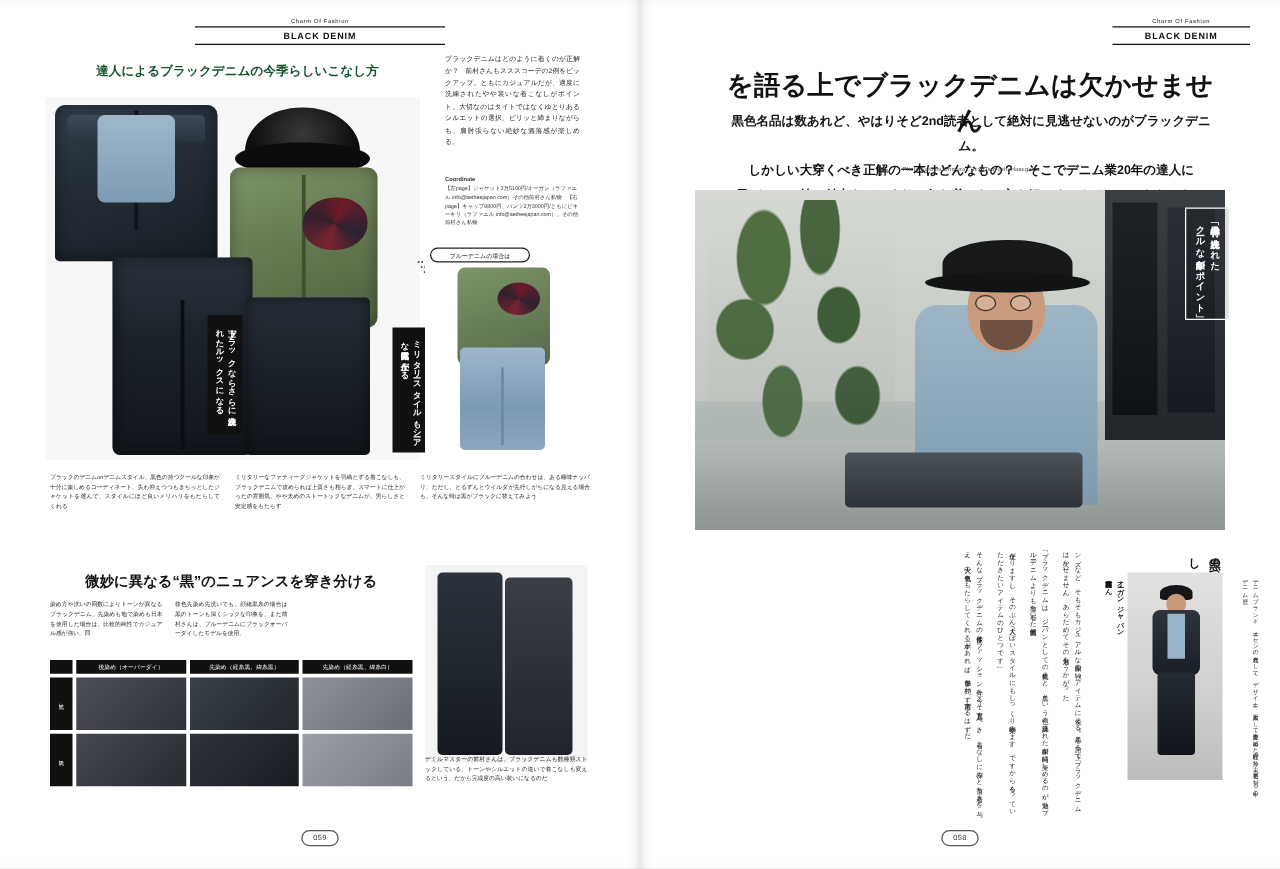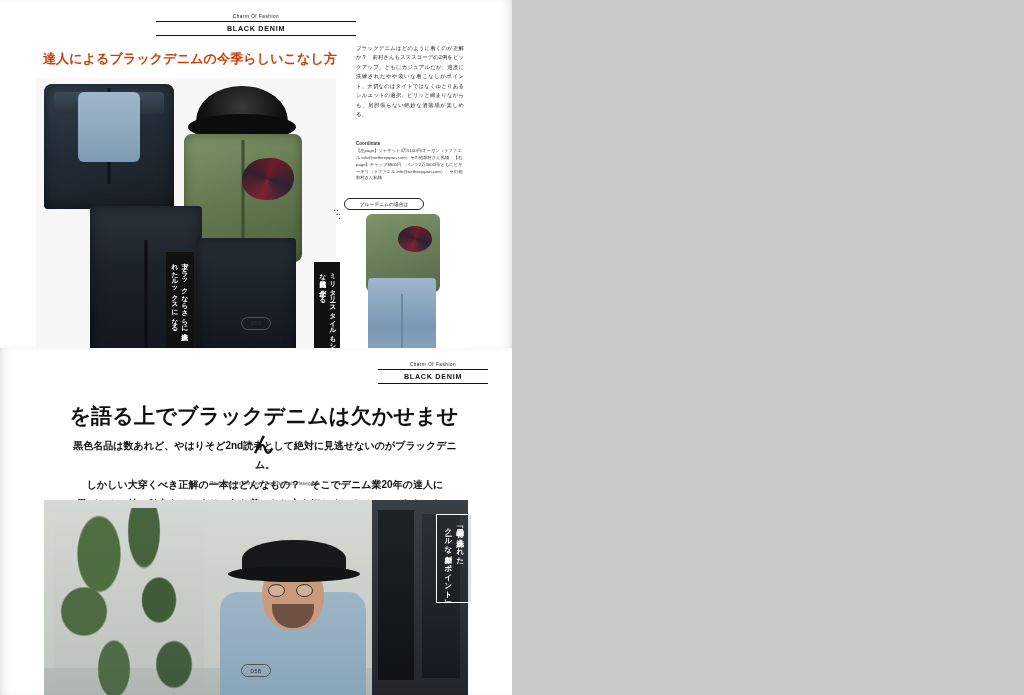--- a/index.html
+++ b/index.html
@@ -6,21 +6,20 @@
   html, body { margin:0; padding:0; }
   body {
     width:1024px; height:695px;
     background:#c9c9c9;
     font-family:"Liberation Sans", sans-serif;
     overflow:hidden;
   }
   .spread {
     position:absolute; left:0; top:0; width:1024px; height:695px;
     display:flex;
-    flex-direction:column;
   }
   .page {
     position:relative;
     width:512px; height:695px;
     background:#ffffff;
     overflow:hidden;
   }
   .page.left { box-shadow: inset -6px 0 14px -10px rgba(0,0,0,.35); }
   .page.right { box-shadow: inset 6px 0 14px -10px rgba(0,0,0,.35); }
 
@@ -41,21 +40,21 @@
   .folio {
     position:absolute; bottom:18px;
     width:30px; height:13px; border:.7px solid #555; border-radius:7px;
     font-size:6px; color:#333; display:flex; align-items:center; justify-content:center;
     letter-spacing:.05em;
   }
 
   
   .l-title {
     position:absolute; left:40px; top:50px; width:300px;
-    font-size:13px; font-weight:bold; color:#c2410c; letter-spacing:.01em;
+    font-size:10px; font-weight:bold; color:#14532d; letter-spacing:.01em;
     text-align:center;
   }
   .l-lead {
     position:absolute; left:356px; top:44px; width:108px;
     font-size:5.4px; line-height:1.75; color:#222; text-align:justify;
   }
   .l-credit {
     position:absolute; left:356px; top:140px; width:108px;
     font-size:4.3px; line-height:1.6; color:#333;
   }
@@ -412,20 +411,21 @@
       <div class="bd2"></div>
       <div class="bandana2"></div>
     </div>
 
     <div class="l-caps">
       <div>ブラックのデニムonデニムスタイル。黒色の持つクールな印象が十分に楽しめるコーディネート。失わ抑えつつもきちっとしたジャケットを選んで、スタイルにほど良いメリハリをもたらしてくれる</div>
       <div>ミリタリーなファティーグジャケットを羽織とする着こなしも。ブラックデニムで攻められば上質さも相らぎ、スマートに仕上がったの雰囲気、やや太めのストートックなデニムが、男らしさと安定感をもたらす</div>
       <div>ミリタリースタイルにブルーデニムの合わせは、ある種味ナッパリ。ただし、とるすんとウイルダが先行しがちになる見える場合も、そんな時は黒がブラックに替えてみよう</div>
     </div>
 
+    <div class="l2-title">微妙に異なる“黒”のニュアンスを穿き分ける</div>
     <div class="l2-body">
       <p>染め方や洗いの回数によりトーンが異なるブラックデニム。先染めも地で染めも日本を使用した場合は、比較的純性でカジュアル感が強い。同</p>
       <p>様色先染め先洗いても、顔緒黒糸の場合は黒のトーンも深くシックな印象を。また前村さんは、ブルーデニムにブラックオーバーダイしたモデルを使用。</p>
     </div>
 
     <div class="swatch-grid">
       <div class="swatch-head">
         <div style="width:18px; flex:none;"></div>
         <div>後染め（オーバーダイ）</div>
         <div>先染め（経糸黒、緯糸黒）</div>

